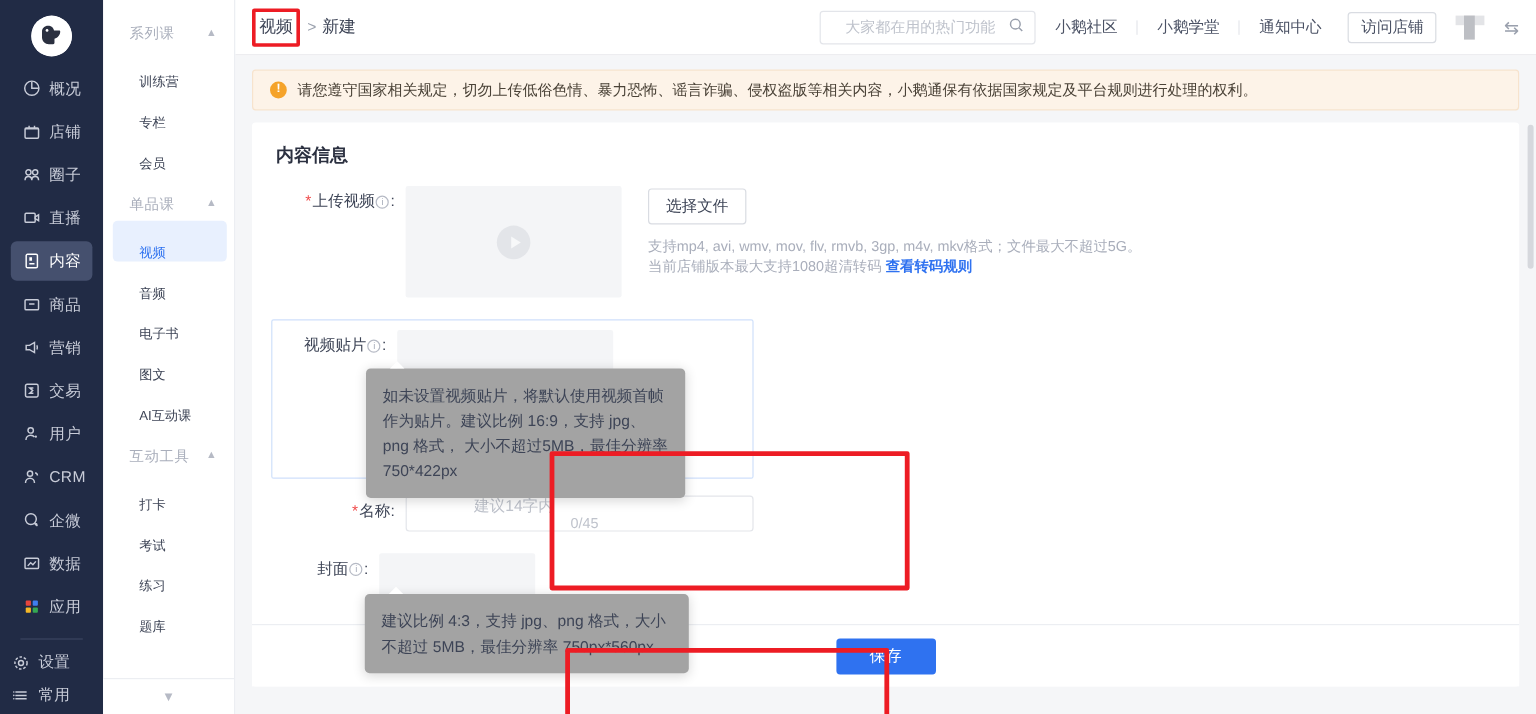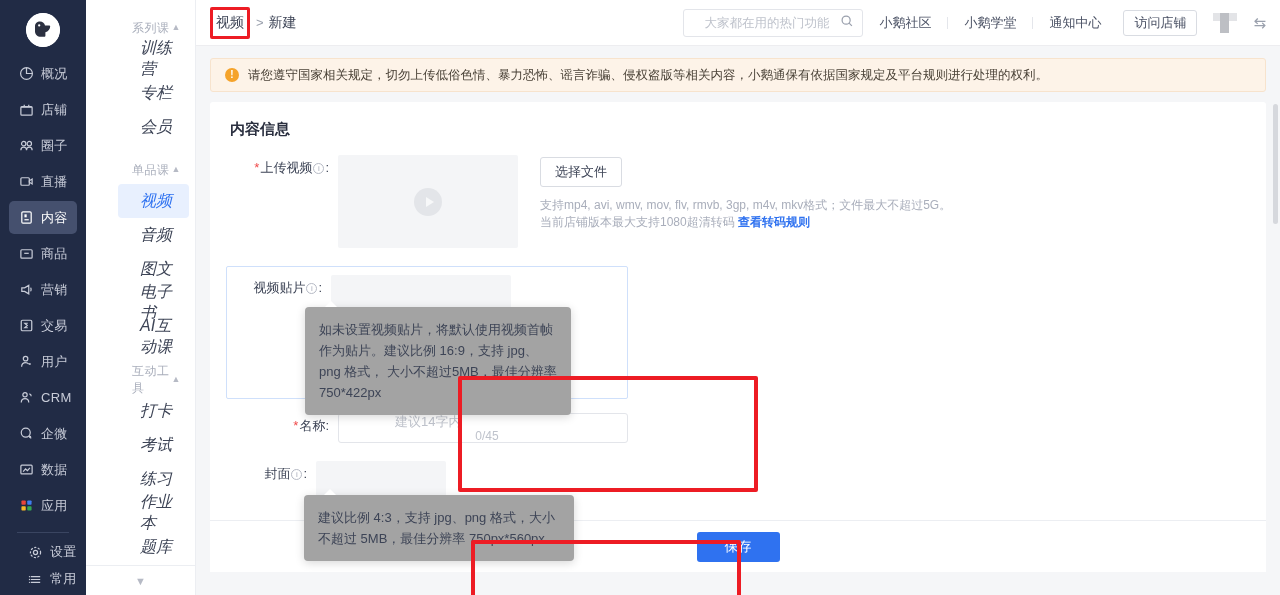--- a/index.html
+++ b/index.html
@@ -34,39 +34,39 @@
     display: flex; align-items: center; justify-content: flex-start;
     padding-left: 9px;
     border-radius: 5px; cursor: pointer;
     font-size: 13px; color: #c8ccd8; letter-spacing: .3px;
   }
   .rail-item .ri-ic { width: 17px; height: 17px; margin-right: 6px; flex: 0 0 17px;
                       display:flex; align-items:center; justify-content:center; }
   .rail-item .ri-ic svg { display:block; }
   .rail-item.active { background: #45506e; color: #ffffff; }
   .rail-div { width: 52px; height: 1px; background: #3a4561; margin: 7px 0 6px 0; }
-  .rail-bottom { width: 100%; display: flex; flex-direction: column; align-items: flex-end; }
+  .rail-bottom { width: 100%; display: flex; flex-direction: column; align-items: flex-start; }
   .rail-bottom .rail-item { height: 26px; margin-bottom: 1px; }
 
   
   .subnav {
     width: 110px; flex: 0 0 110px; height: 595px;
     background: #ffffff; border-right: 1px solid #eceef2;
-    position: relative; padding-top: 14px; padding-left: 24px;
+    position: relative; padding-top: 14px;
   }
   .sub-group-title {
     font-size: 12px; color: #a9aebb; padding: 0 14px 0 22px;
     height: 28px; display: flex; align-items: center; justify-content: space-between;
     cursor: pointer; letter-spacing: .5px;
   }
   .sub-group-title .chev { font-size: 9px; color: #b6bac5; transform: translateY(-1px); }
   .sub-item {
-    height: 34px; display: flex; align-items: center;
-    padding-left: 22px; font-size: 16px; color: #3d4456; cursor: pointer;
-    margin: 0 6px 0 8px; border-radius: 4px; padding-right: 6px; font-style: italic;
+    height: 34px; display: flex; align-items: flex-end;
+    padding-left: 22px; font-size: 11px; color: #3d4456; cursor: pointer;
+    margin: 0 6px 0 8px; border-radius: 4px; padding-right: 6px;
   }
   .sub-item.active { background: #e8f0fe; color: #2f72f0; }
   .sub-spacer { height: 12px; }
   .subnav-foot {
     position: absolute; left: 0; right: 0; bottom: 0; height: 30px;
     border-top: 1px solid #eceef2; background: #fff;
     display: flex; align-items: center; justify-content: center;
     color: #b6bac5; font-size: 11px; cursor: pointer;
   }
 
@@ -410,46 +410,43 @@
       <span>单品课</span>
       <span class="chev">▲</span>
     </div>
     <div class="sub-item active">
         <span>视频</span>
       </div>
     <div class="sub-item">
         <span>音频</span>
       </div>
     <div class="sub-item">
+        <span>电子书</span>
+      </div>
+    <div class="sub-item">
         <span>图文</span>
-      </div>
-    <div class="sub-item">
-        <span>电子书</span>
       </div>
     <div class="sub-item">
         <span>AI互动课</span>
       </div>
 
     <div class="sub-spacer"></div>
 
     <div class="sub-group-title">
       <span>互动工具</span>
       <span class="chev">▲</span>
     </div>
     <div class="sub-item">
         <span>打卡</span>
       </div>
     <div class="sub-item">
         <span>考试</span>
       </div>
     <div class="sub-item">
         <span>练习</span>
-      </div>
-    <div class="sub-item">
-        <span>作业本</span>
       </div>
     <div class="sub-item">
         <span>题库</span>
       </div>
 
     <div class="subnav-foot">
       <span>▼</span>
     </div>
   </div>
 

